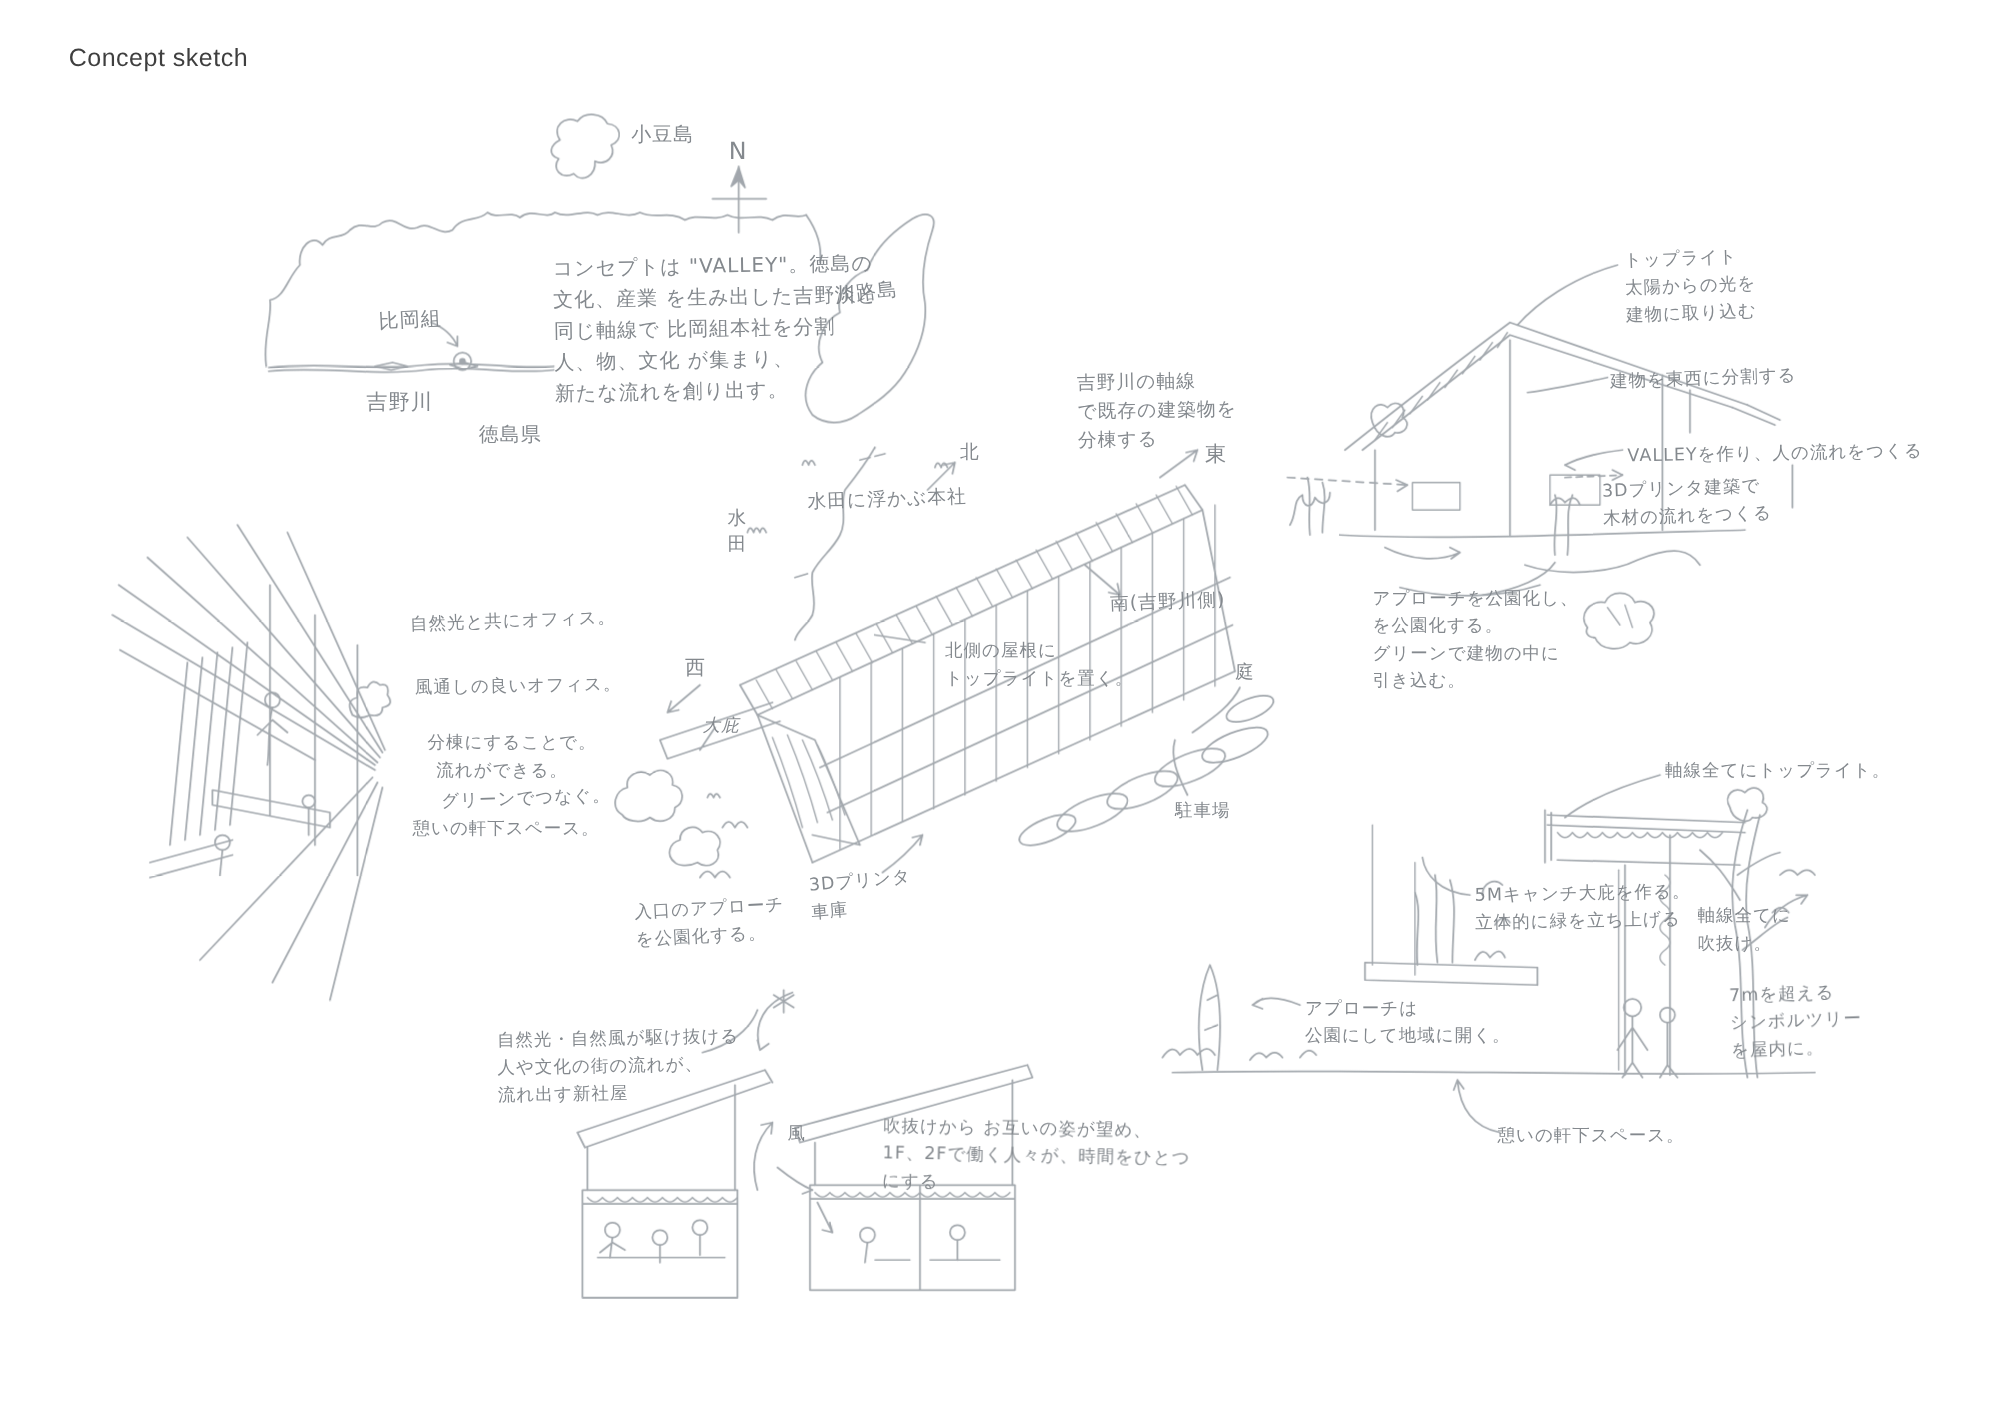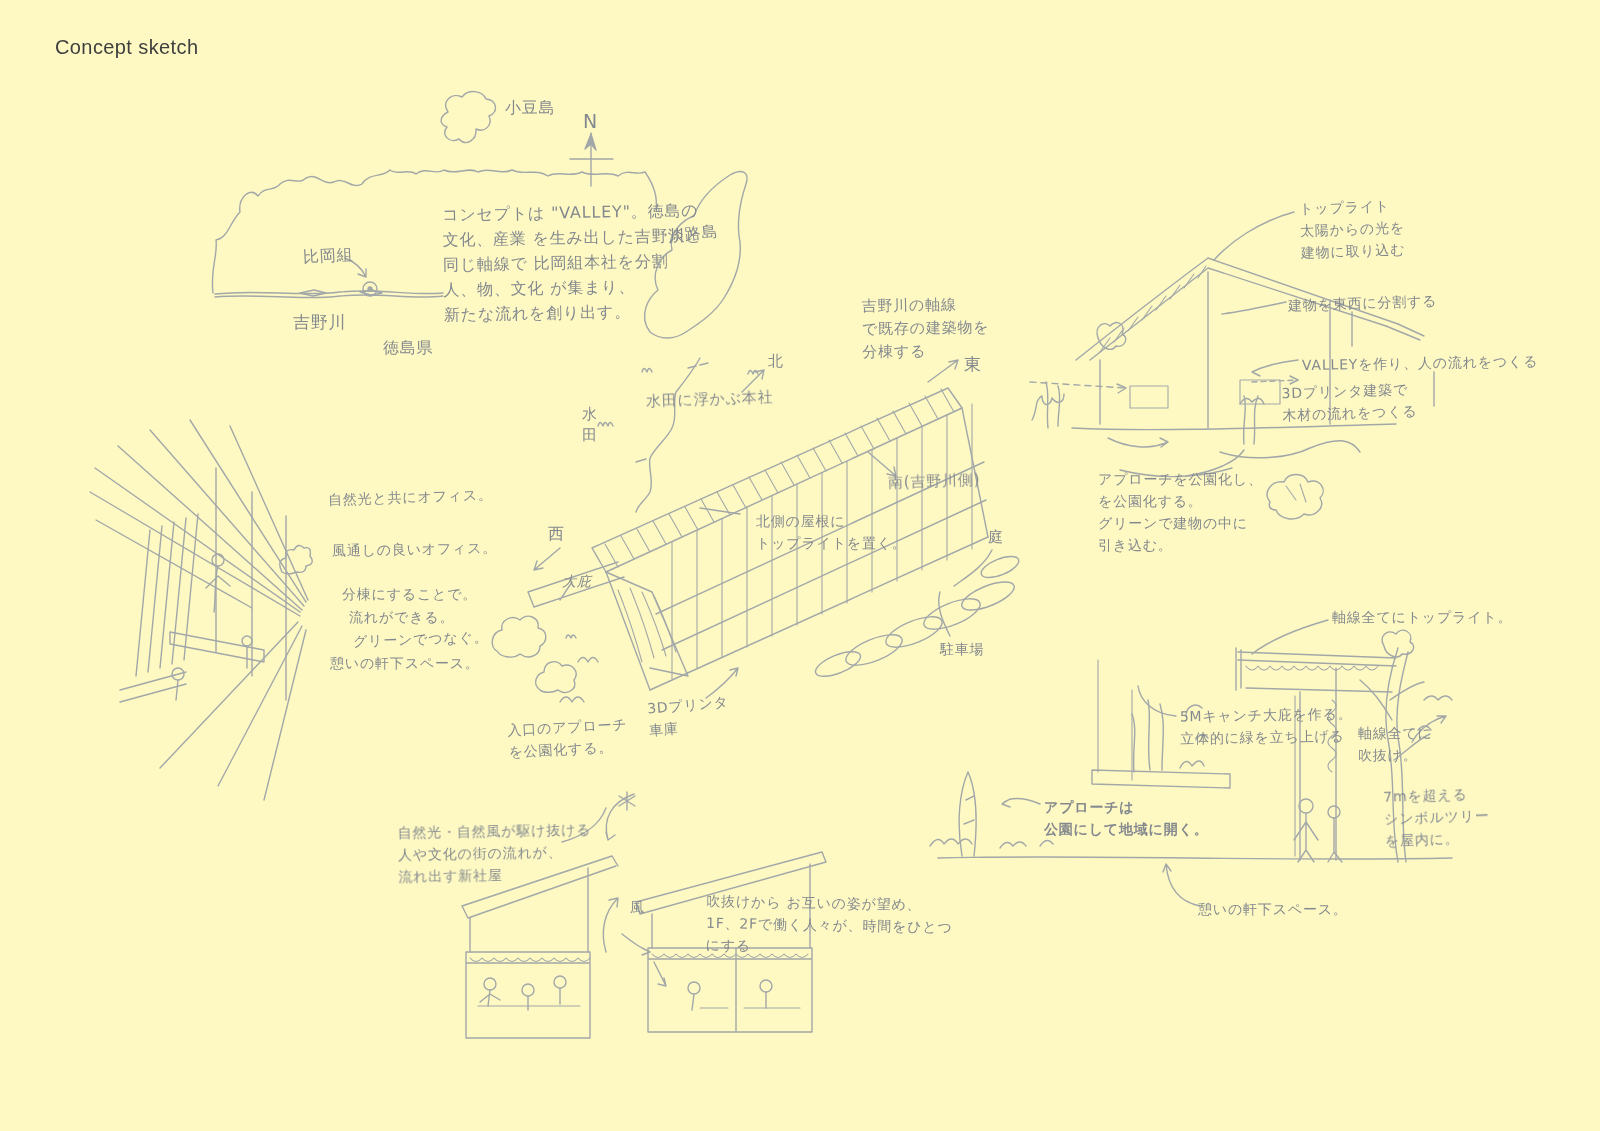--- a/index.html
+++ b/index.html
@@ -1,16 +1,16 @@
 <!DOCTYPE html>
 <html><head>
 <meta charset="utf-8">
 <style>
   html,body{margin:0;padding:0;background:#e9e9e9;}
-  .canvas{position:relative;width:1600px;height:1131px;background:#fef9c3;overflow:hidden;
+  .canvas{position:relative;width:1600px;height:1131px;background:#ffffff;overflow:hidden;
           font-family:"DejaVu Sans",sans-serif;}
   .lines{position:absolute;left:0;top:0;}
   .title{position:absolute;left:55px;top:36px;font-size:20px;color:#3f3f3f;
          font-family:"Liberation Sans",sans-serif;letter-spacing:.4px;}
   .note{position:absolute;color:#84898e;white-space:nowrap;letter-spacing:.8px;}
   .note span{display:block;}
   .s14{font-size:14px;line-height:22px;}
   .s15{font-size:15px;line-height:23px;}
   .s16{font-size:16px;line-height:24px;}
   .s17{font-size:17px;line-height:25px;}
@@ -280,21 +280,21 @@
 
 <div class="note s14" style="left:1332px;top:606px;text-align:right;">軸線全てにトップライト。</div>
 <div class="note s14" style="left:1180px;top:704px;transform:rotate(-1deg);">
   <span>5Mキャンチ大庇を作る。</span>
   <span>立体的に緑を立ち上げる</span>
 </div>
 <div class="note s14" style="left:1358px;top:722px;">
   <span>軸線全てに</span>
   <span>吹抜け。</span>
 </div>
-<div class="note s14" style="left:1044px;top:796px;font-weight:bold;">
+<div class="note s14" style="left:1044px;top:796px;">
   <span>アプローチは</span>
   <span>公園にして地域に開く。</span>
 </div>
 <div class="note s14" style="left:1384px;top:784px;transform:rotate(-2deg);">
   <span>7mを超える</span>
   <span>シンボルツリー</span>
   <span>を屋内に。</span>
 </div>
 <div class="note s14" style="left:1198px;top:898px;">憩いの軒下スペース。</div>
 

